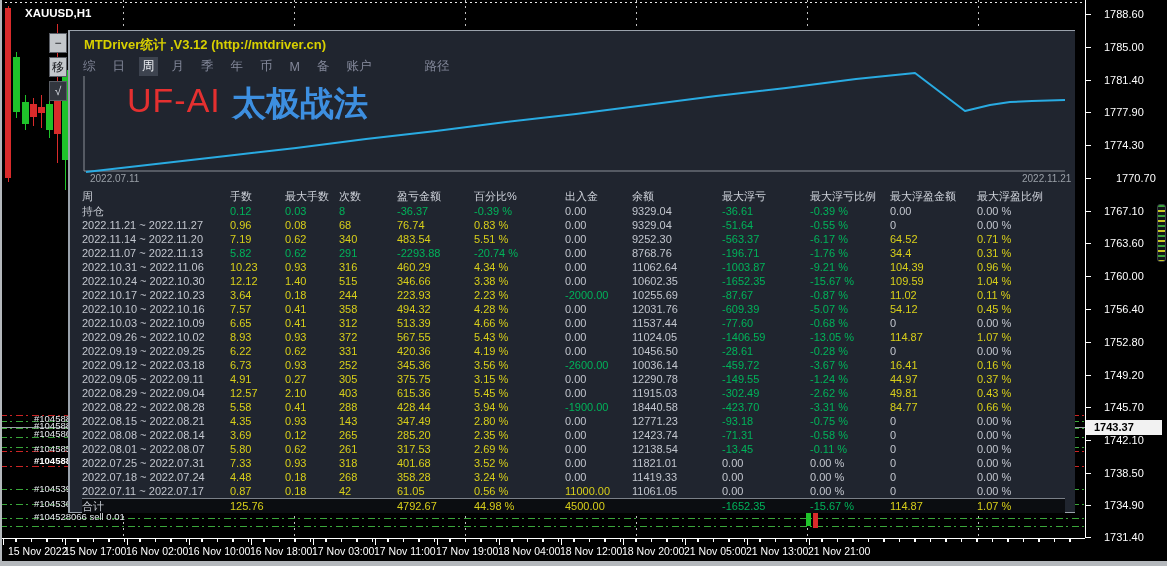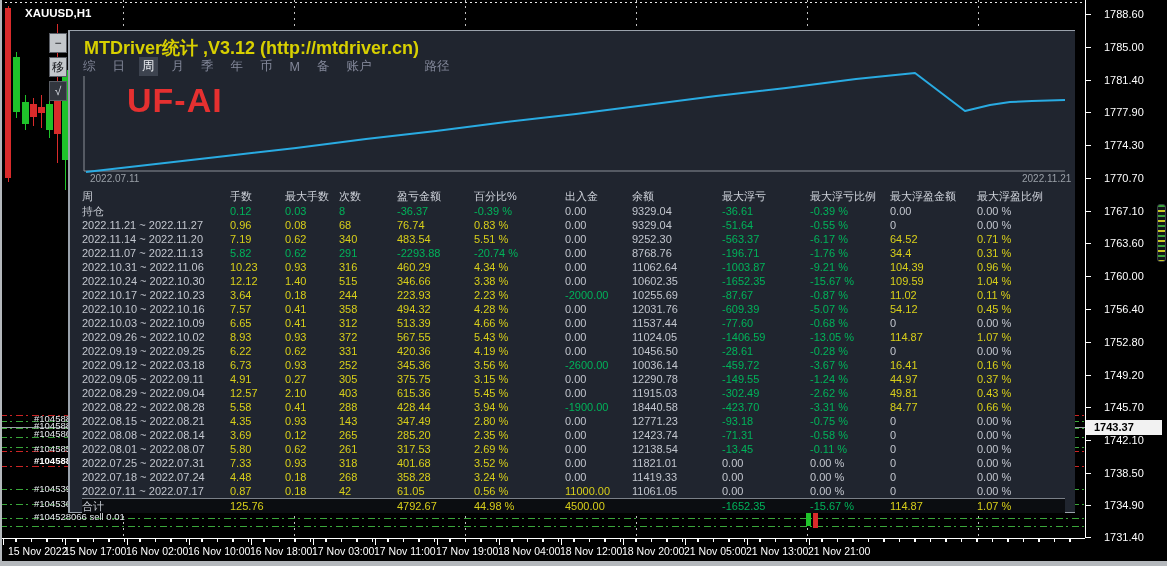--- a/index.html
+++ b/index.html
@@ -30,28 +30,28 @@
       text-shadow:0 0 2px #000;}
   .order-label.bold{font-weight:bold;color:#fff;}
   
   .fbtn{position:absolute;left:49px;width:18px;height:20px;border:1px solid #5a5e66;
       font-size:12px;display:flex;align-items:center;justify-content:center;cursor:pointer;}
   .fbtn.light{background:#c3c7cb;color:#15171c;}
   .fbtn.dark{background:#32363e;color:#cfd3da;}
   
   .panel{position:absolute;left:68px;top:30px;width:1007px;height:483px;background:var(--panelbg);
       border:1px solid #9aa2ac;border-left-width:2px;border-right:none;}
-  .panel-title{position:absolute;left:14px;top:5px;color:#d8d000;font-size:18px;font-weight:bold;}
+  .panel-title{position:absolute;left:14px;top:5px;color:#d8d000;font-size:13px;font-weight:bold;}
   .panel-menu{position:absolute;left:10px;top:26px;display:flex;align-items:center;gap:11px;
       color:#83889a;font-size:12.5px;}
   .menu-item{padding:1px 3px;cursor:pointer;}
   .menu-item.sel{background:#3d434f;color:#eef0f4;}
   .menu-item.path{margin-left:36px;}
   .mini{position:absolute;left:0;top:0;}
-  .wm-red{position:absolute;left:57px;top:50px;color:#e53030;font-size:34px;font-weight:bold;letter-spacing:1px;}
+  .wm-red{position:absolute;left:57px;top:50px;color:#e53030;font-size:34px;font-weight:normal;letter-spacing:1px;}
   .wm-blue{position:absolute;left:162px;top:50px;color:#3d8fe0;font-size:34px;font-weight:bold;}
   .eq-date{position:absolute;color:#9aa0a8;font-size:10px;}
   
   .tbl{position:absolute;left:12px;top:158px;width:983px;font-size:11px;}
   .tr{display:grid;grid-template-columns:148px 55px 54px 58px 77px 91px 67px 90px 88px 80px 87px auto;
       height:14px;line-height:14px;white-space:nowrap;}
   .tr.head{height:15px;line-height:15px;color:var(--hdr);}
   .tr.total{background:#0b0d11;border-top:1px solid #7a8088;height:15px;line-height:14px;}
   .c-label{color:var(--gray);}
   .c-gray{color:var(--gray);}
@@ -144,20 +144,21 @@
         <span class="menu-item">备</span>
         <span class="menu-item">账户</span>
         <span class="menu-item path">路径</span>
       </div>
 
     <svg class="mini" width="1007" height="483" viewBox="0 0 1007 483">
       <path d="M14 45 V140 H995" stroke="#8a9098" stroke-width="1" fill="none"></path>
       <polyline id="equity-curve" points="16,141 86,133 156,125 226,117 296,108 366,100 436,91 506,83 576,74 646,65 716,57 786,48 845,42 895,80 920,74 940,71 962,70 995,69" fill="none" stroke="#29abe2" stroke-width="2" stroke-linejoin="round"></polyline>
     </svg>
     <div class="wm-red">UF-AI</div>
+    <div class="wm-blue">太极战法</div>
     <div class="eq-date" style="left:20px;top:142px">2022.07.11</div>
     <div class="eq-date" style="left:952px;top:142px">2022.11.21</div>
 
     <div class="tbl">
         <div class="tr head">
           <span class="">周</span>
           <span class="">手数</span>
           <span class="">最大手数</span>
           <span class="">次数</span>
           <span class="">盈亏金额</span>
@@ -491,21 +492,21 @@
       <div class="plabel" style="top: 8px;">1788.60</div>
       <div class="ptick" style="top: 47px;"></div>
       <div class="plabel" style="top: 41px;">1785.00</div>
       <div class="ptick" style="top: 80px;"></div>
       <div class="plabel" style="top: 74px;">1781.40</div>
       <div class="ptick" style="top: 112px;"></div>
       <div class="plabel" style="top: 106px;">1777.90</div>
       <div class="ptick" style="top: 145px;"></div>
       <div class="plabel" style="top: 139px;">1774.30</div>
       <div class="ptick" style="top: 178px;"></div>
-      <div class="plabel" style="top: 172px;">1770.70</div>
+      <div class="plabel" style="top: 172px; margin-left: 12px;">1770.70</div>
       <div class="ptick" style="top: 211px;"></div>
       <div class="plabel" style="top: 205px;">1767.10</div>
       <div class="ptick" style="top: 243px;"></div>
       <div class="plabel" style="top: 237px;">1763.60</div>
       <div class="ptick" style="top: 276px;"></div>
       <div class="plabel" style="top: 270px;">1760.00</div>
       <div class="ptick" style="top: 309px;"></div>
       <div class="plabel" style="top: 303px;">1756.40</div>
       <div class="ptick" style="top: 342px;"></div>
       <div class="plabel" style="top: 336px;">1752.80</div>

